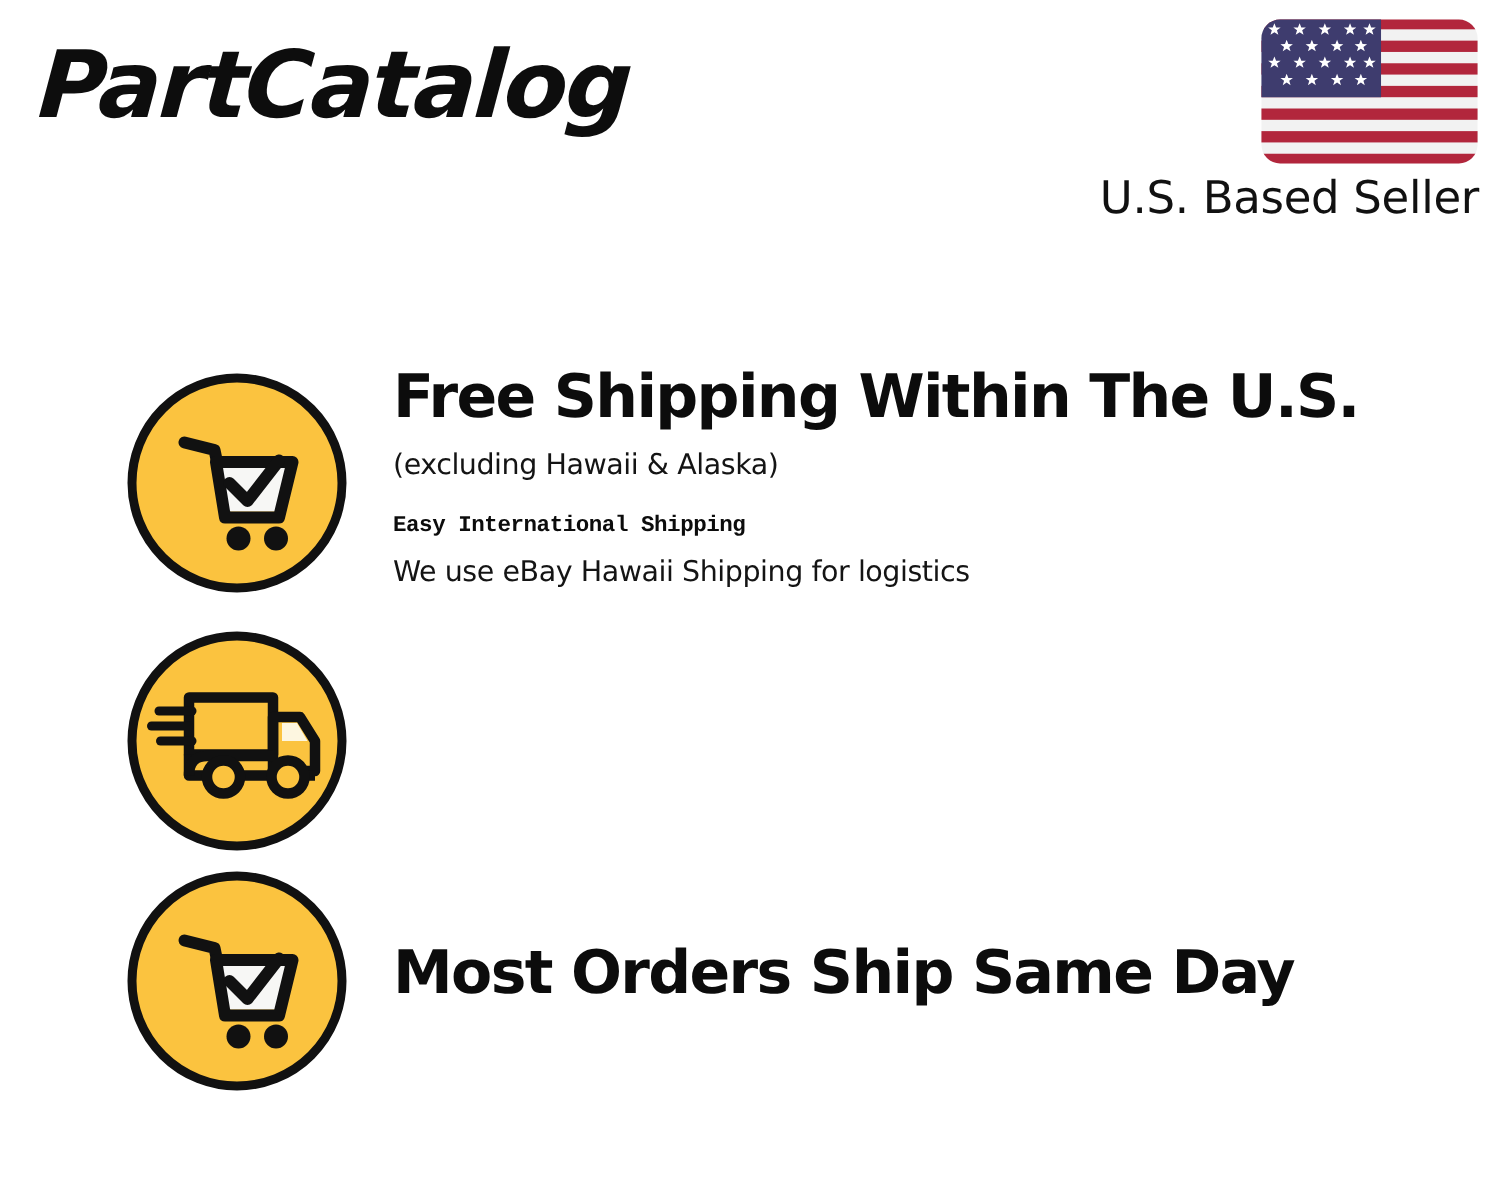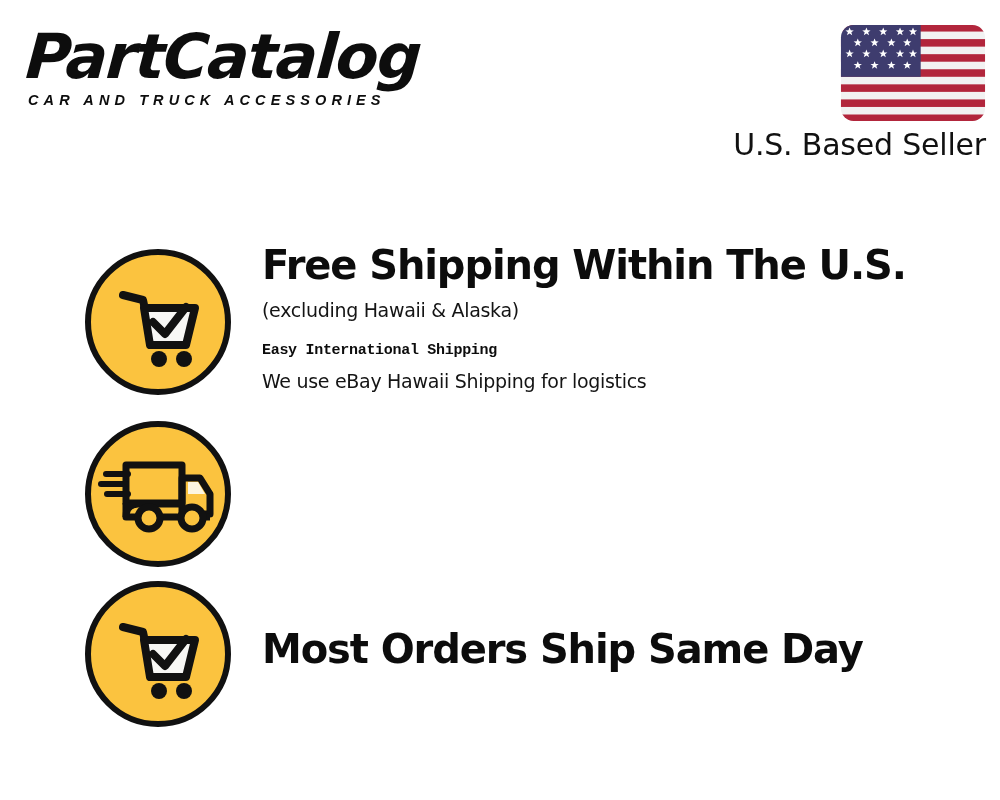--- a/index.html
+++ b/index.html
@@ -54,21 +54,21 @@
     color: #0d0d0d;
     white-space: nowrap;
     margin-top: 4px;
     margin-left: 4px;
   }
 
   
   #seller-block {
     position: absolute;
     right: 14px;
-    top: 24px;
+    top: 12px;
     width: 290px;
     text-align: right;
   }
   #flag-icon {
     display: block;
     margin-left: auto;
     width: 146px;
     height: 98px;
   }
   #seller-label {
@@ -145,21 +145,20 @@
   #feature-row-1 .feature-headline { margin-top: 48px; }
   #feature-row-2 .feature-headline { margin-top: 48px; }
 </style>
 </head>
 <body>
 
 <div id="header">
 
   <div id="logo-block">
     <div id="logo-wordmark">PartCatalog</div>
-    <div id="logo-tagline">CAR AND TRUCK ACCESSORIES</div>
   </div>
 
   <div id="seller-block">
     <svg id="flag-icon" viewBox="0 0 152 102">
       <defs>
         <clipPath id="flagClip">
           <rect x="1" y="1" width="150" height="100" rx="13" ry="13"></rect>
         </clipPath>
       </defs>
       <g clip-path="url(#flagClip)">

